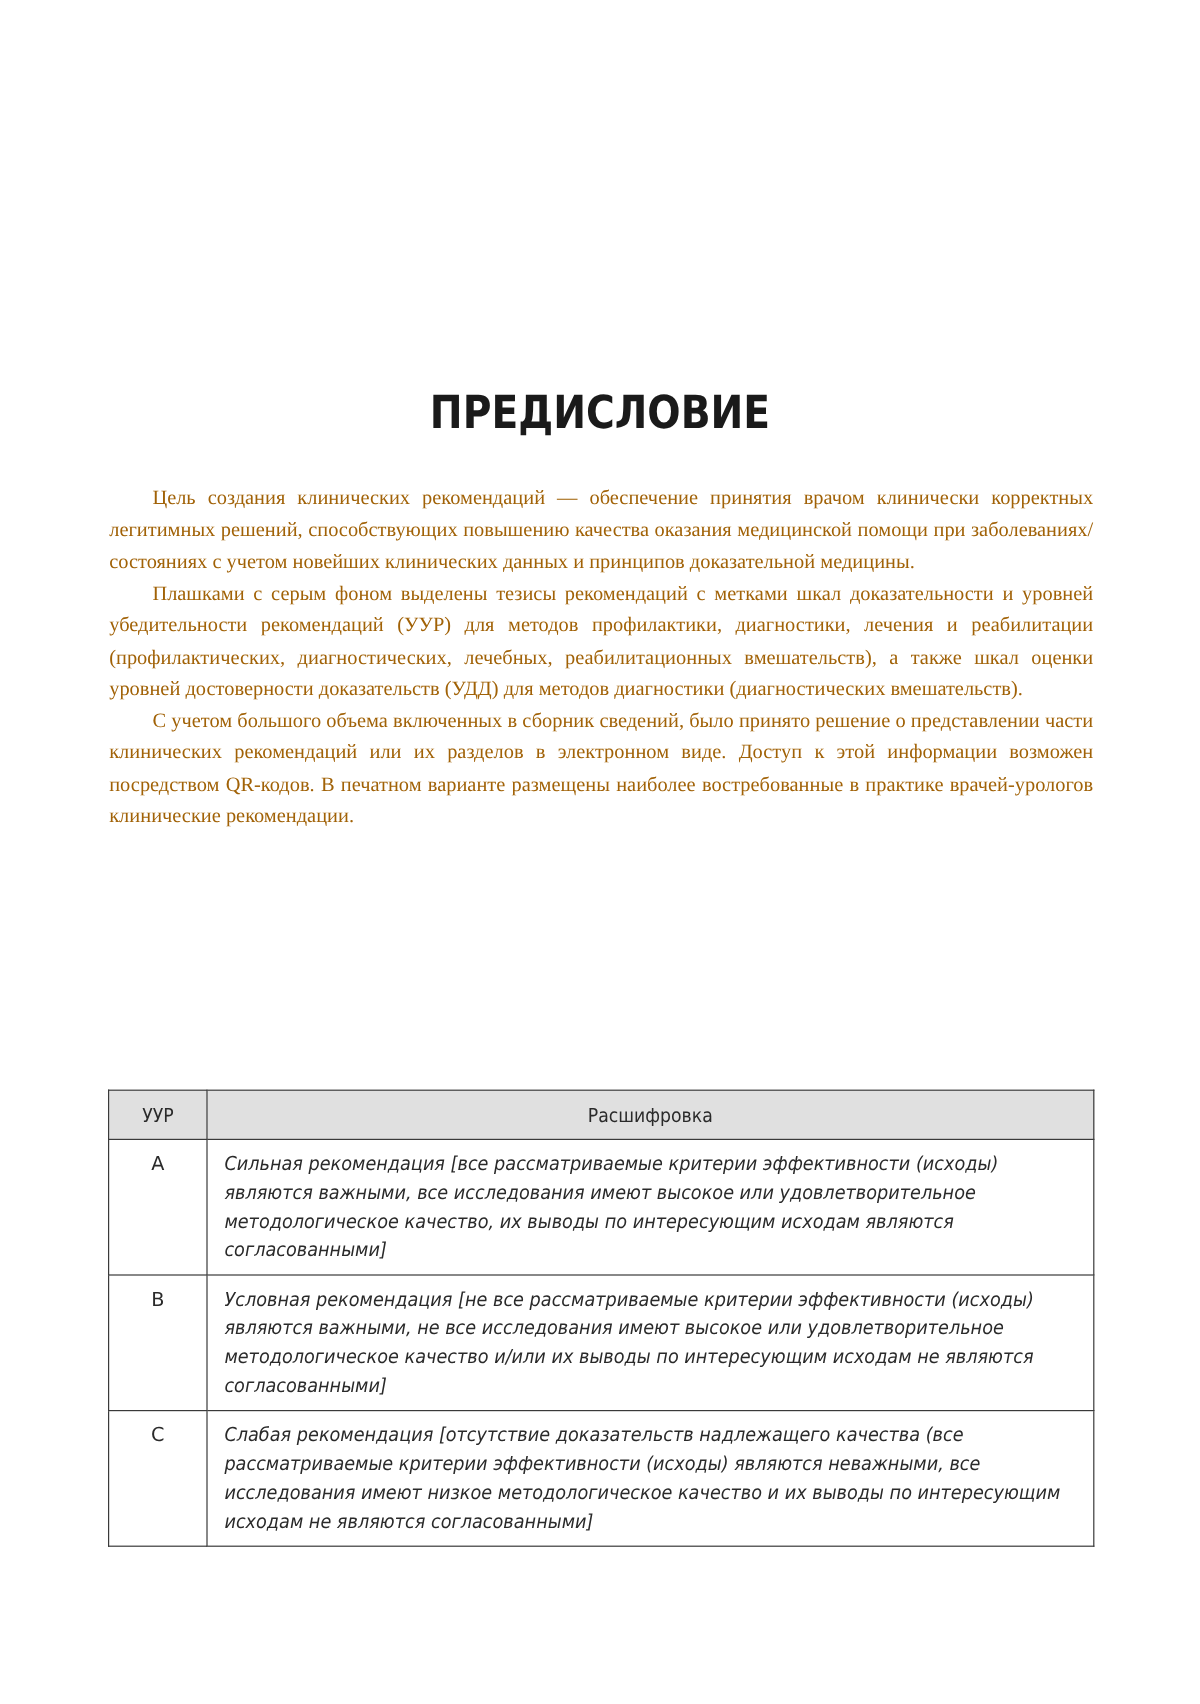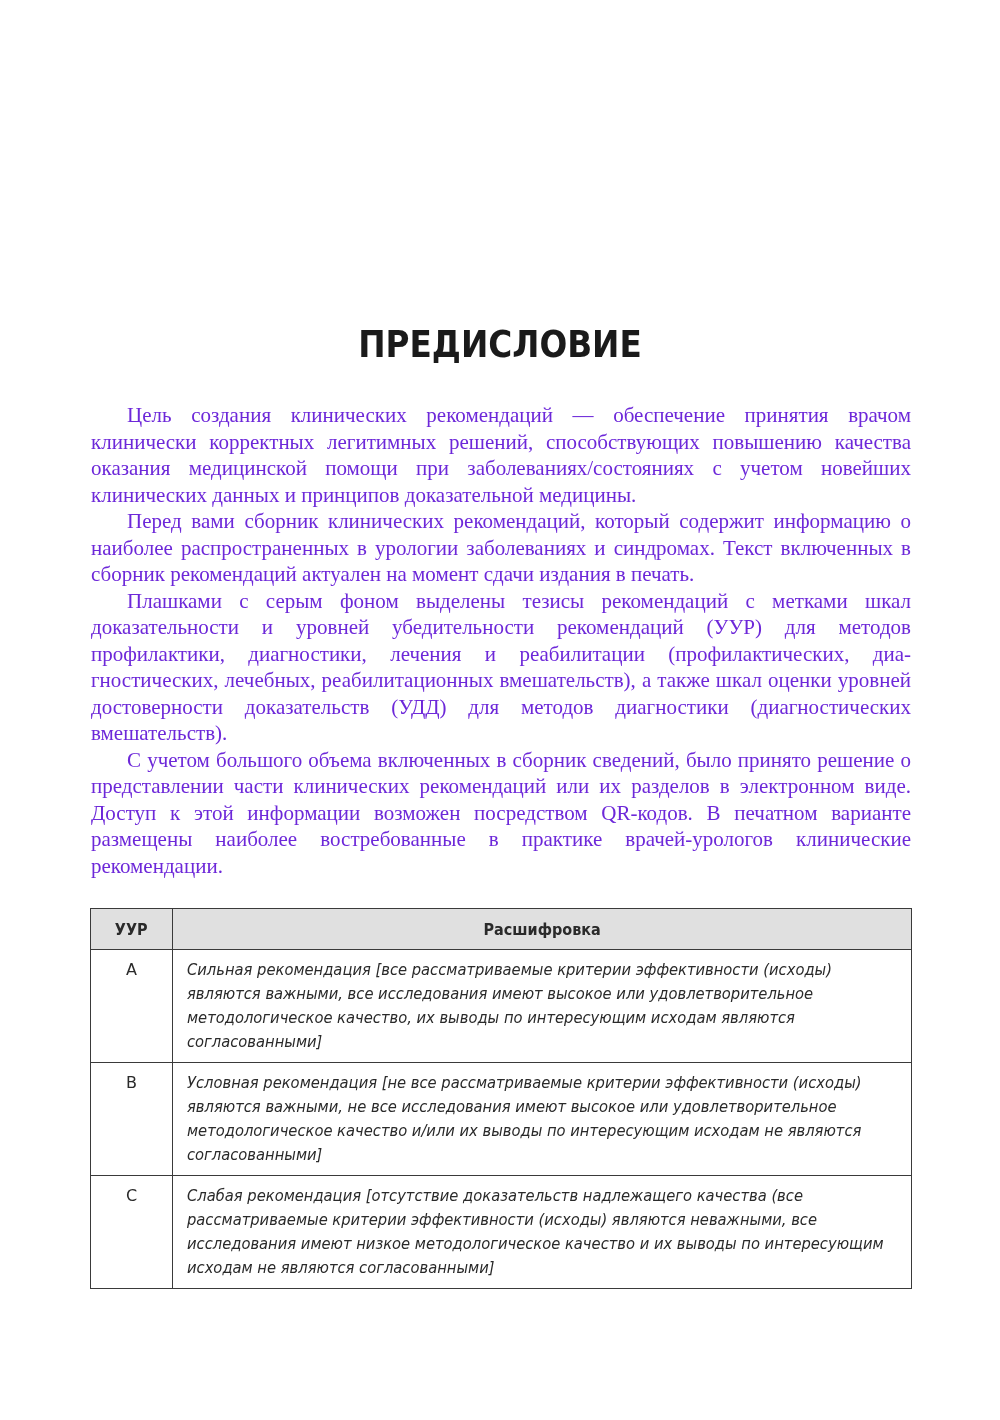--- a/index.html
+++ b/index.html
@@ -32,23 +32,23 @@
       color: #1a1a1a;
       transform: scaleX(0.86);
       transform-origin: center;
     }
     .body-text {
       position: absolute;
       left: 91px;
       top: 402px;
       width: 820px;
       font-family: "Liberation Serif", serif;
-      font-size: 21px;
+      font-size: 17px;
       line-height: 26.5px;
-      color: #6d28d9;
+      color: #a16207;
     }
     .body-text p {
       text-align: justify;
       text-indent: 36px;
       hyphens: manual;
     }
     .table-wrap {
       position: absolute;
       left: 90px;
       top: 908px;
@@ -60,21 +60,21 @@
       font-family: "DejaVu Sans", sans-serif;
       font-size: 16px;
       color: #2a2a2a;
     }
     th, td {
       border: 1.5px solid #3a3a3a;
     }
     th {
       background: #e0e0e0;
       height: 41px;
-      font-weight: bold;
+      font-weight: normal;
       font-size: 16px;
       text-align: center;
       vertical-align: middle;
       transform-origin: center;
     }
     th span {
       display: inline-block;
       transform: scaleX(0.9);
     }
     td {
@@ -101,21 +101,20 @@
   </style>
 </head>
 <body>
 
 <div class="page">
 
   <h1 class="title">ПРЕДИСЛОВИЕ</h1>
 
   <div class="body-text">
     <p>Цель создания клинических рекомендаций — обеспечение принятия врачом клинически корректных легитимных решений, способствующих повышению ка­чества оказания медицинской помощи при заболеваниях/состояниях с учетом но­вейших клинических данных и принципов доказательной медицины.</p>
-    <p>Перед вами сборник клинических рекомендаций, который содержит инфор­мацию о наиболее распространенных в урологии заболеваниях и синдромах. Текст включенных в сборник рекомендаций актуален на момент сдачи издания в печать.</p>
     <p>Плашками с серым фоном выделены тезисы рекомендаций с метками шкал доказательности и уровней убедительности рекомендаций (УУР) для методов профилактики, диагностики, лечения и реабилитации (профилактических, диа­гностических, лечебных, реабилитационных вмешательств), а также шкал оценки уровней достоверности доказательств (УДД) для методов диагностики (диагности­ческих вмешательств).</p>
     <p>С учетом большого объема включенных в сборник сведений, было приня­то решение о представлении части клинических рекомендаций или их разделов в электронном виде. Доступ к этой информации возможен посредством QR-кодов. В печатном варианте размещены наиболее востребованные в практике врачей-урологов клинические рекомендации.</p>
   </div>
 
   <div class="table-wrap">
     <table>
       <thead>
         <tr>
           <th style="width:82px;"><span>УУР</span></th>
           <th><span>Расшифровка</span></th>

